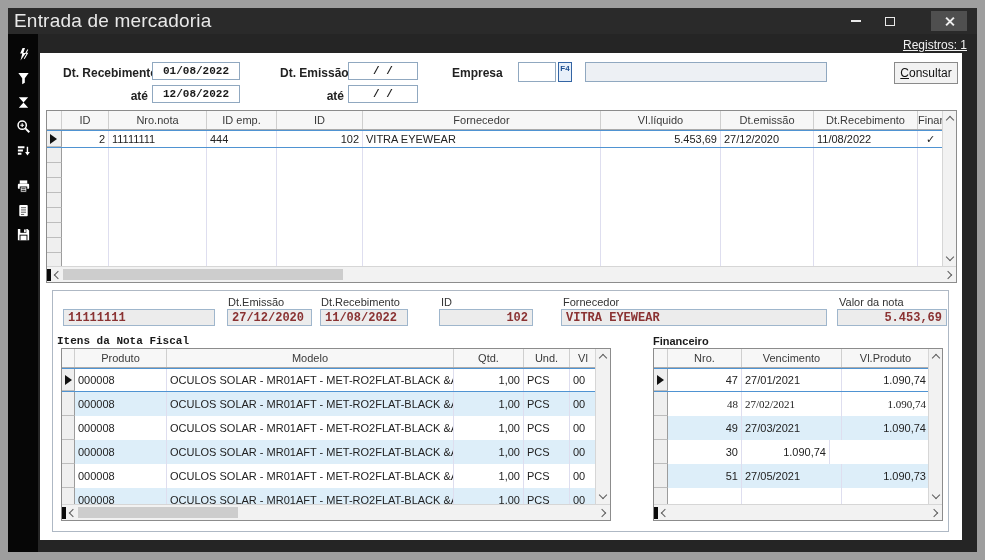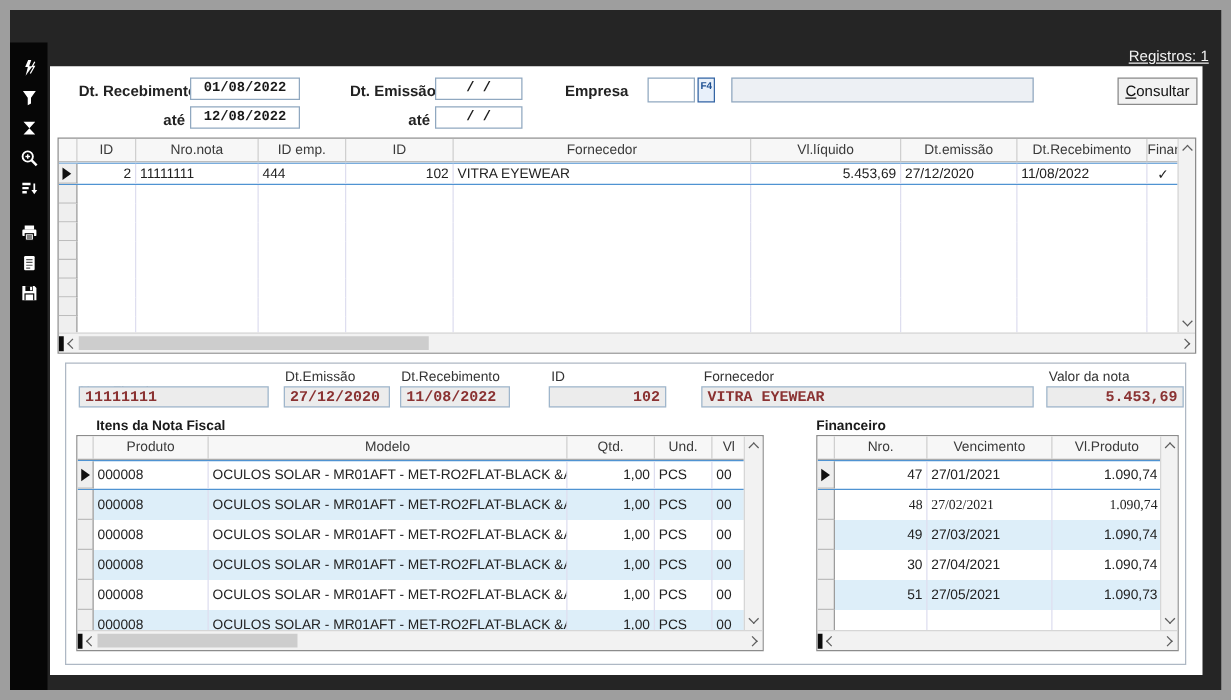--- a/index.html
+++ b/index.html
@@ -64,20 +64,32 @@
   .dlabel { position: absolute; font-size: 11px; color: #333; }
   .dfield { position: absolute; background: #ececec; border: 1px solid #9fb6cc; font-family: "Liberation Mono", monospace; font-weight: bold; font-size: 12px; color: #8a3232; display: flex; align-items: center; padding: 0 4px; white-space: nowrap; overflow: hidden; }
   .dfield.r { justify-content: flex-end; }
   .seclabel { position: absolute; font-size: 11px; font-weight: bold; color: #1a1a1a; }
 </style>
 </head>
 <body>
 
 <div class="window">
 
+  <div class="titlebar">
+    <div class="title-text">Entrada de mercadoria</div>
+    <div class="win-btn min">
+        <span class="glyph-min"></span>
+      </div>
+    <div class="win-btn max">
+        <span class="glyph-max"></span>
+      </div>
+    <div class="win-btn close">
+        <span class="glyph-close"></span>
+      </div>
+  </div>
   <div class="registros">Registros: 1</div>
 
   <div class="toolbar" id="toolbar">
       <div class="tbtn">
         <svg viewBox="0 0 16 16" width="15" height="15">
           <path d="M7 1 4.4 7h2.3L4.8 14.5 10.6 6.4H7.8L9.6 1z" fill="#fff"></path>
           <path d="M12.6 2.6l-2.2 4h1.8l-3.4 6" stroke="#fff" stroke-width="1.1" fill="none"></path>
         </svg>
       </div>
       <div class="tbtn">
@@ -292,21 +304,21 @@
       <div class="dfield" style="left:174px;top:18px;width:85px;height:17px;">27/12/2020</div>
       <div class="dlabel" style="left:268px;top:5px;">Dt.Recebimento</div>
       <div class="dfield" style="left:267px;top:18px;width:88px;height:17px;">11/08/2022</div>
       <div class="dlabel" style="left:388px;top:5px;">ID</div>
       <div class="dfield r" style="left:386px;top:18px;width:94px;height:17px;">102</div>
       <div class="dlabel" style="left:510px;top:5px;">Fornecedor</div>
       <div class="dfield" style="left:508px;top:18px;width:266px;height:17px;">VITRA EYEWEAR</div>
       <div class="dlabel" style="left:786px;top:5px;">Valor da nota</div>
       <div class="dfield r" style="left:784px;top:18px;width:110px;height:17px;">5.453,69</div>
 
-      <div class="seclabel" style="left:24px;top:44px;">Itens da Nota Fiscal</div>
+      <div class="seclabel" style="left:4px;top:44px;font-family:Liberation Mono, monospace;">Itens da Nota Fiscal</div>
       <div class="grid" id="itens-grid" style="left:8px;top:57px;width:550px;height:173px;">
           <div class="g-head" style="height: 19px; width: 535px;">
             <div class="g-hcell" style="width: 13px;"></div>
             <div class="g-hcell" style="width: 92px; line-height: 19px;">Produto</div>
             <div class="g-hcell" style="width: 287px; line-height: 19px;">Modelo</div>
             <div class="g-hcell" style="width: 70px; line-height: 19px;">Qtd.</div>
             <div class="g-hcell" style="width: 46px; line-height: 19px;">Und.</div>
             <div class="g-hcell" style="width: 27px; line-height: 19px;">Vl</div>
           </div>
           <div class="g-body" style="width: 535px; height: 136px;">
@@ -398,21 +410,20 @@
             </div>
             <div class="g-row zebra" style="height: 24px;">
               <div class="g-selcell" style="width: 14px;"></div>
               <div class="g-cell r" style="width: 74px; height: 100%;">49</div>
               <div class="g-cell" style="width: 100px; height: 100%;">27/03/2021</div>
               <div class="g-cell r" style="width: 88px; height: 100%;">1.090,74</div>
             </div>
             <div class="g-row" style="height: 24px;">
               <div class="g-selcell" style="width: 14px;"></div>
               <div class="g-cell r" style="width: 74px; height: 100%;">30</div>
-              <div class="g-cell" style="width: 100px; height: 100%;">27/04/2021</div>
               <div class="g-cell r" style="width: 88px; height: 100%;">1.090,74</div>
             </div>
             <div class="g-row zebra" style="height: 24px;">
               <div class="g-selcell" style="width: 14px;"></div>
               <div class="g-cell r" style="width: 74px; height: 100%;">51</div>
               <div class="g-cell" style="width: 100px; height: 100%;">27/05/2021</div>
               <div class="g-cell r" style="width: 88px; height: 100%;">1.090,73</div>
             </div>
             <div class="g-row" style="height: 24px;">
               <div class="g-selcell" style="width: 14px;"></div>

